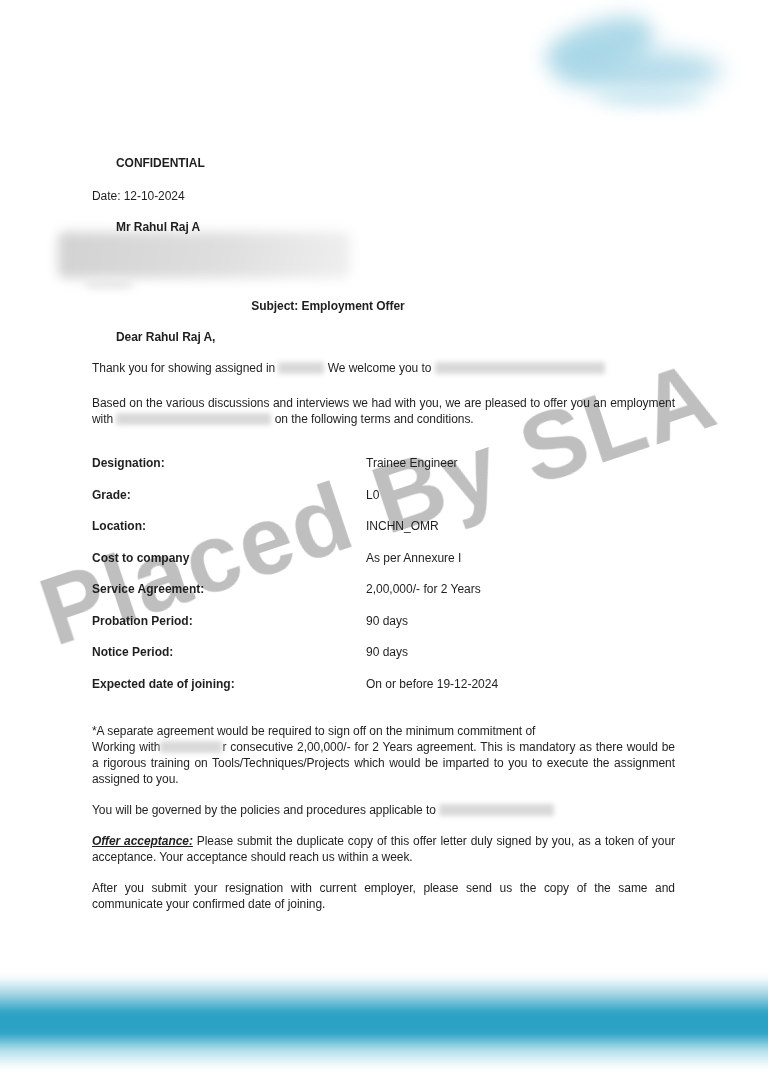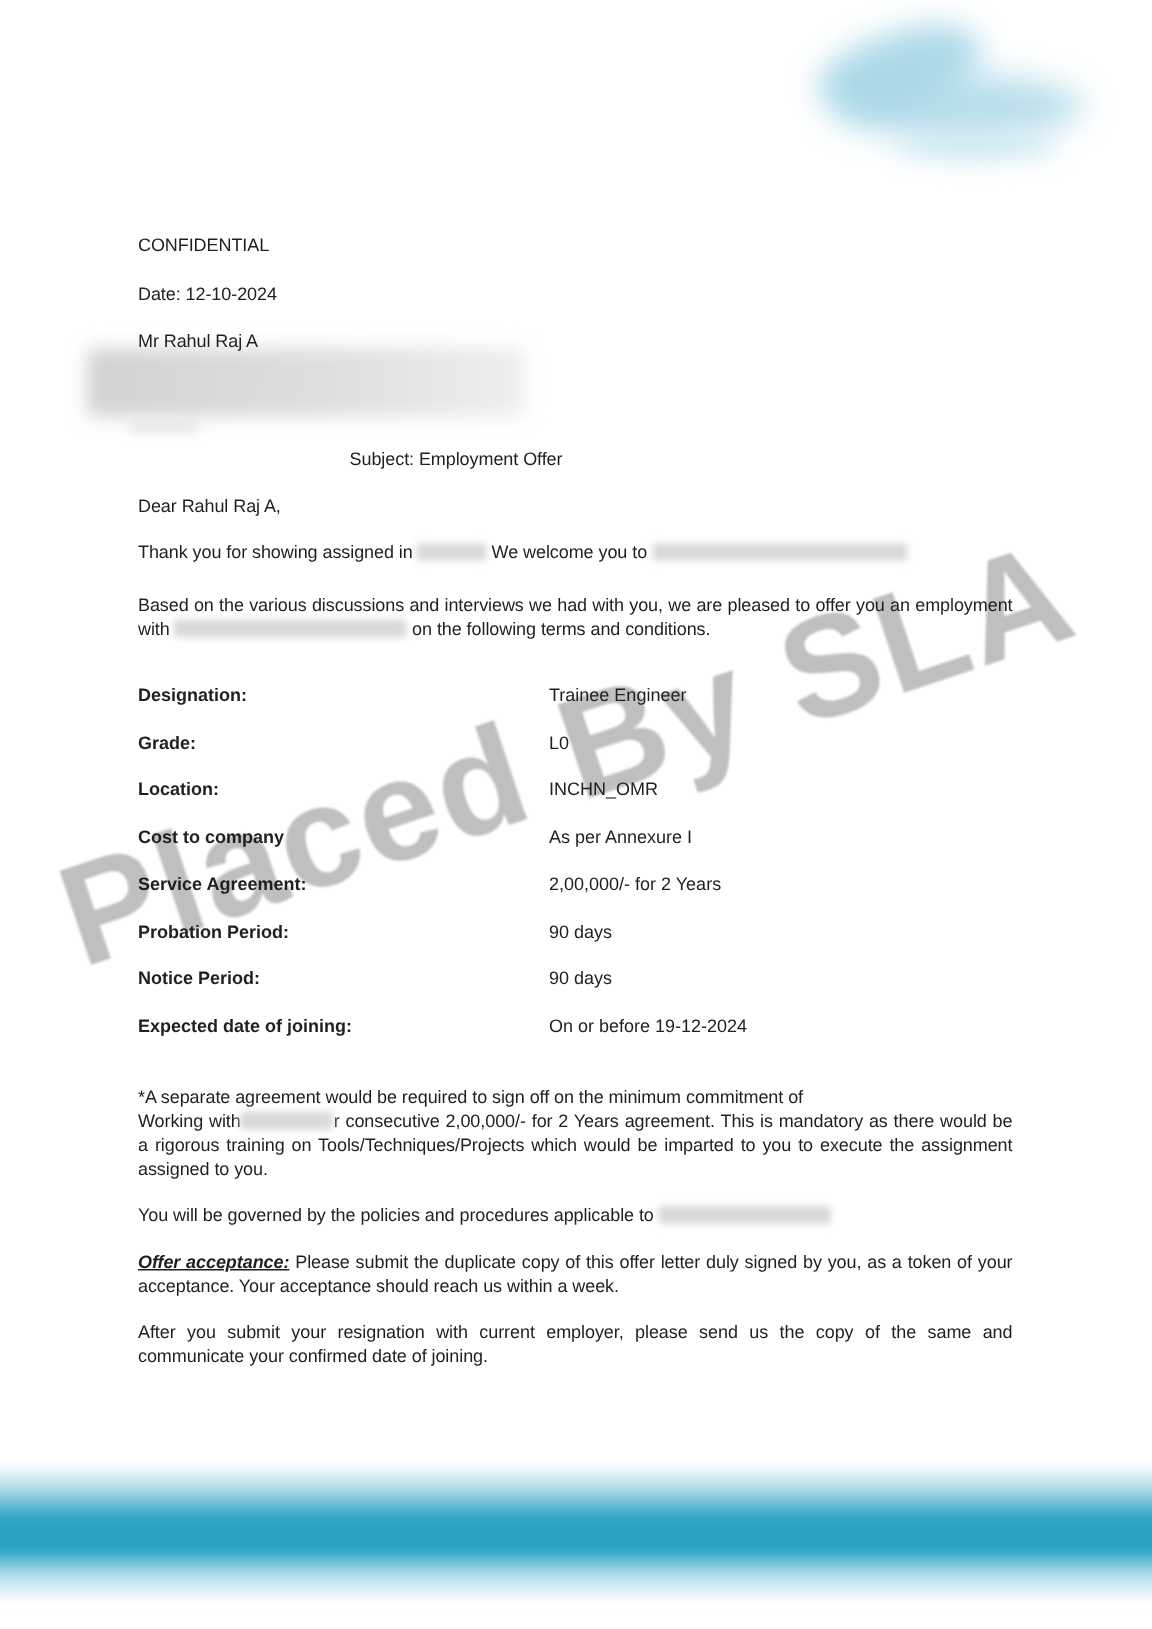--- a/index.html
+++ b/index.html
@@ -4,21 +4,21 @@
 <style>
   html,body { margin:0; padding:0; background:#ffffff; }
   .page {
     position:relative; width:768px; height:1086px; background:#ffffff;
     overflow:hidden; font-family:"Liberation Sans", sans-serif; color:#1f1f1f;
   }
   .block {
     position:absolute; left:92px; width:583px;
     font-size:12px; line-height:16px; z-index:2; letter-spacing:-0.05px;
   }
-  .bold { font-weight:400; }
+  .bold { font-weight:700;margin-left:24px; }
   .just { text-align:justify; }
   .nowrap { white-space:nowrap; }
   .center { left:0; width:608px; text-align:center; }
 
   
   .redact {
     display:inline-block; height:12px; background:#d9d9d9;
     filter:blur(2.5px); border-radius:2px; vertical-align:-2px;
   }
   .w46{width:46px} .w62{width:62px} .w115{width:115px} .w155{width:155px} .w170{width:170px}

